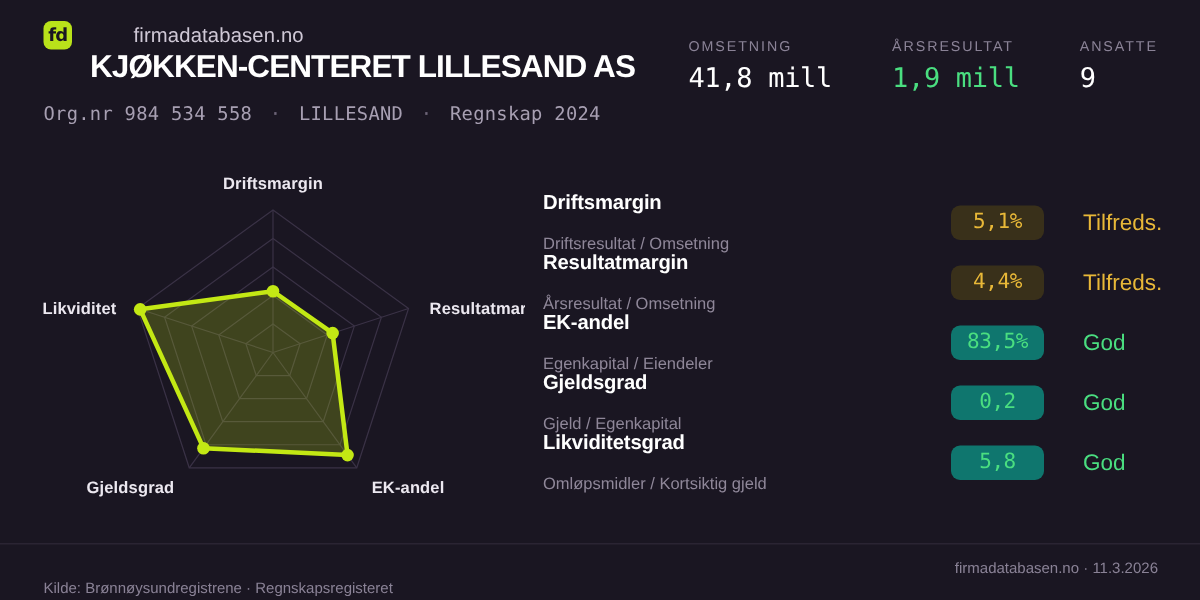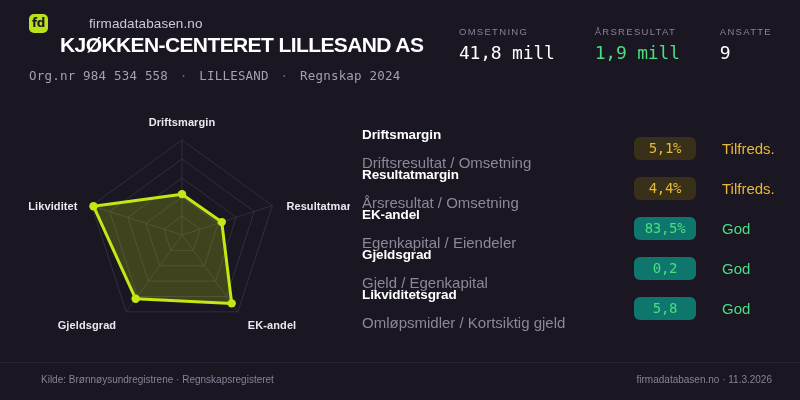--- a/index.html
+++ b/index.html
@@ -57,38 +57,38 @@
     font-size:11px; font-weight:bold; letter-spacing:0.1px;
   }
 
   
   .metrics { position:absolute; left:362px; top:128px; width:418px; }
   .metric-row {
     display:flex; align-items:center; height:40px; margin-bottom:0px;
   }
   .metric-text { flex:1 1 auto; }
   .metric-name { font-size:13.5px; font-weight:bold; color:#ffffff; line-height:15px; letter-spacing:-0.1px; }
-  .metric-formula { font-size:15px; color:#8f8799; line-height:14px; margin-top:14px; }
+  .metric-formula { font-size:11px; color:#8f8799; line-height:14px; margin-top:14px; }
   .metric-right { display:flex; align-items:center; gap:26px; flex:0 0 auto; }
   .metric-badge {
     font-family:"DejaVu Sans Mono", monospace;
     font-size:14px; padding:3px 9px 4px 9px; border-radius:6px;
     min-width:62px; text-align:center; letter-spacing:-0.3px;
   }
   .metric-badge.amber { background:#39301a; color:#e8b838; }
   .metric-badge.green { background:#0f766e; color:#4ade80;margin-left:41px; }
   .metric-status { font-size:15px; font-weight:normal; width:58px; white-space:nowrap; }
   .metric-status.amber { color:#e8b838; }
   .metric-status.green { color:#4ade80; }
 
   
   .footer-rule { position:absolute; left:0; top:362px; width:800px; height:1px; background:#2a2433; }
   .footer { position:absolute; left:0; top:362px; width:800px; height:38px; }
   .footer-left {
-    position:absolute; left:29px; top:12px; font-size:10px; color:#8a8296; white-space:nowrap;margin-left:12px;
+    position:absolute; left:29px; top:25px; font-size:10px; color:#8a8296; white-space:nowrap;
   }
   .footer-right {
     position:absolute; right:28px; top:12px; font-size:10px; color:#8a8296; white-space:nowrap;
   }
 </style>
 </head>
 <body>
 
 <div class="page">
 

